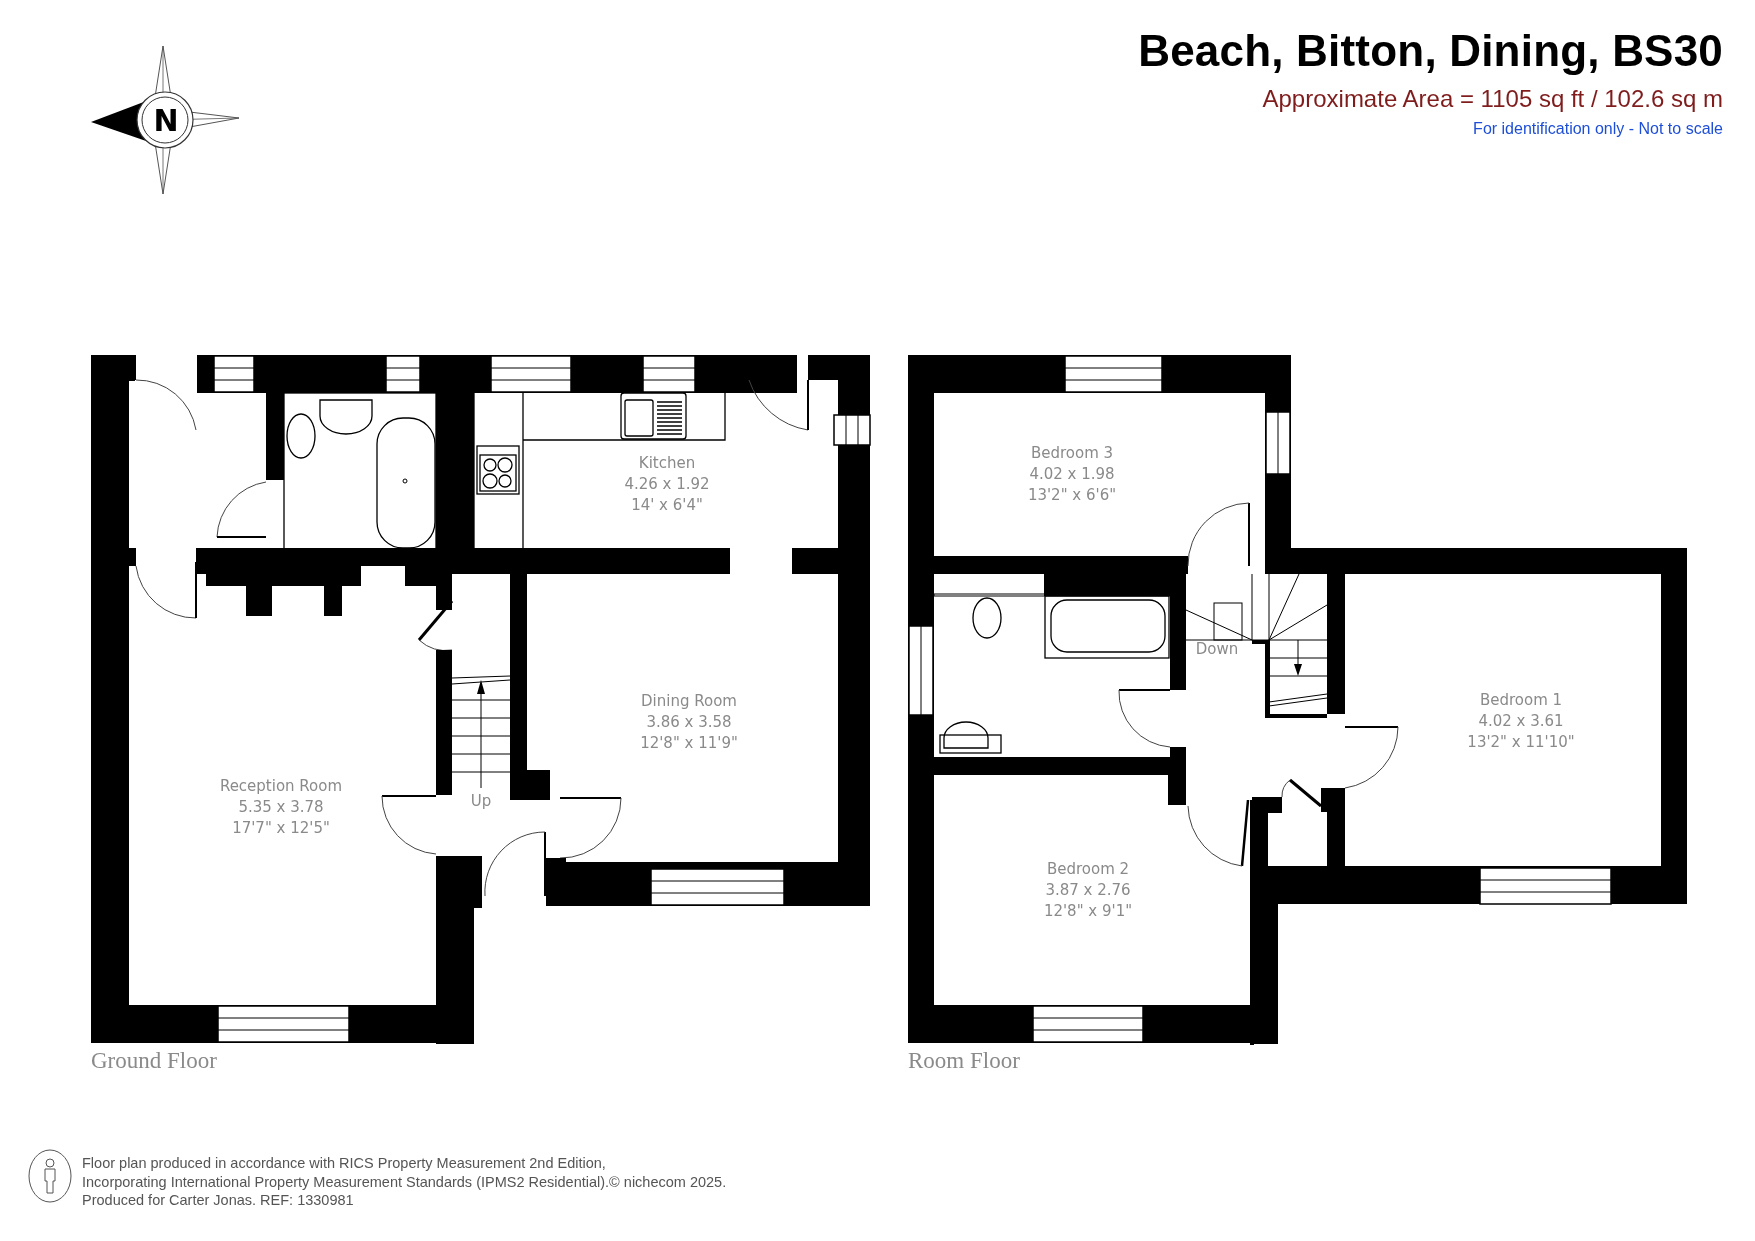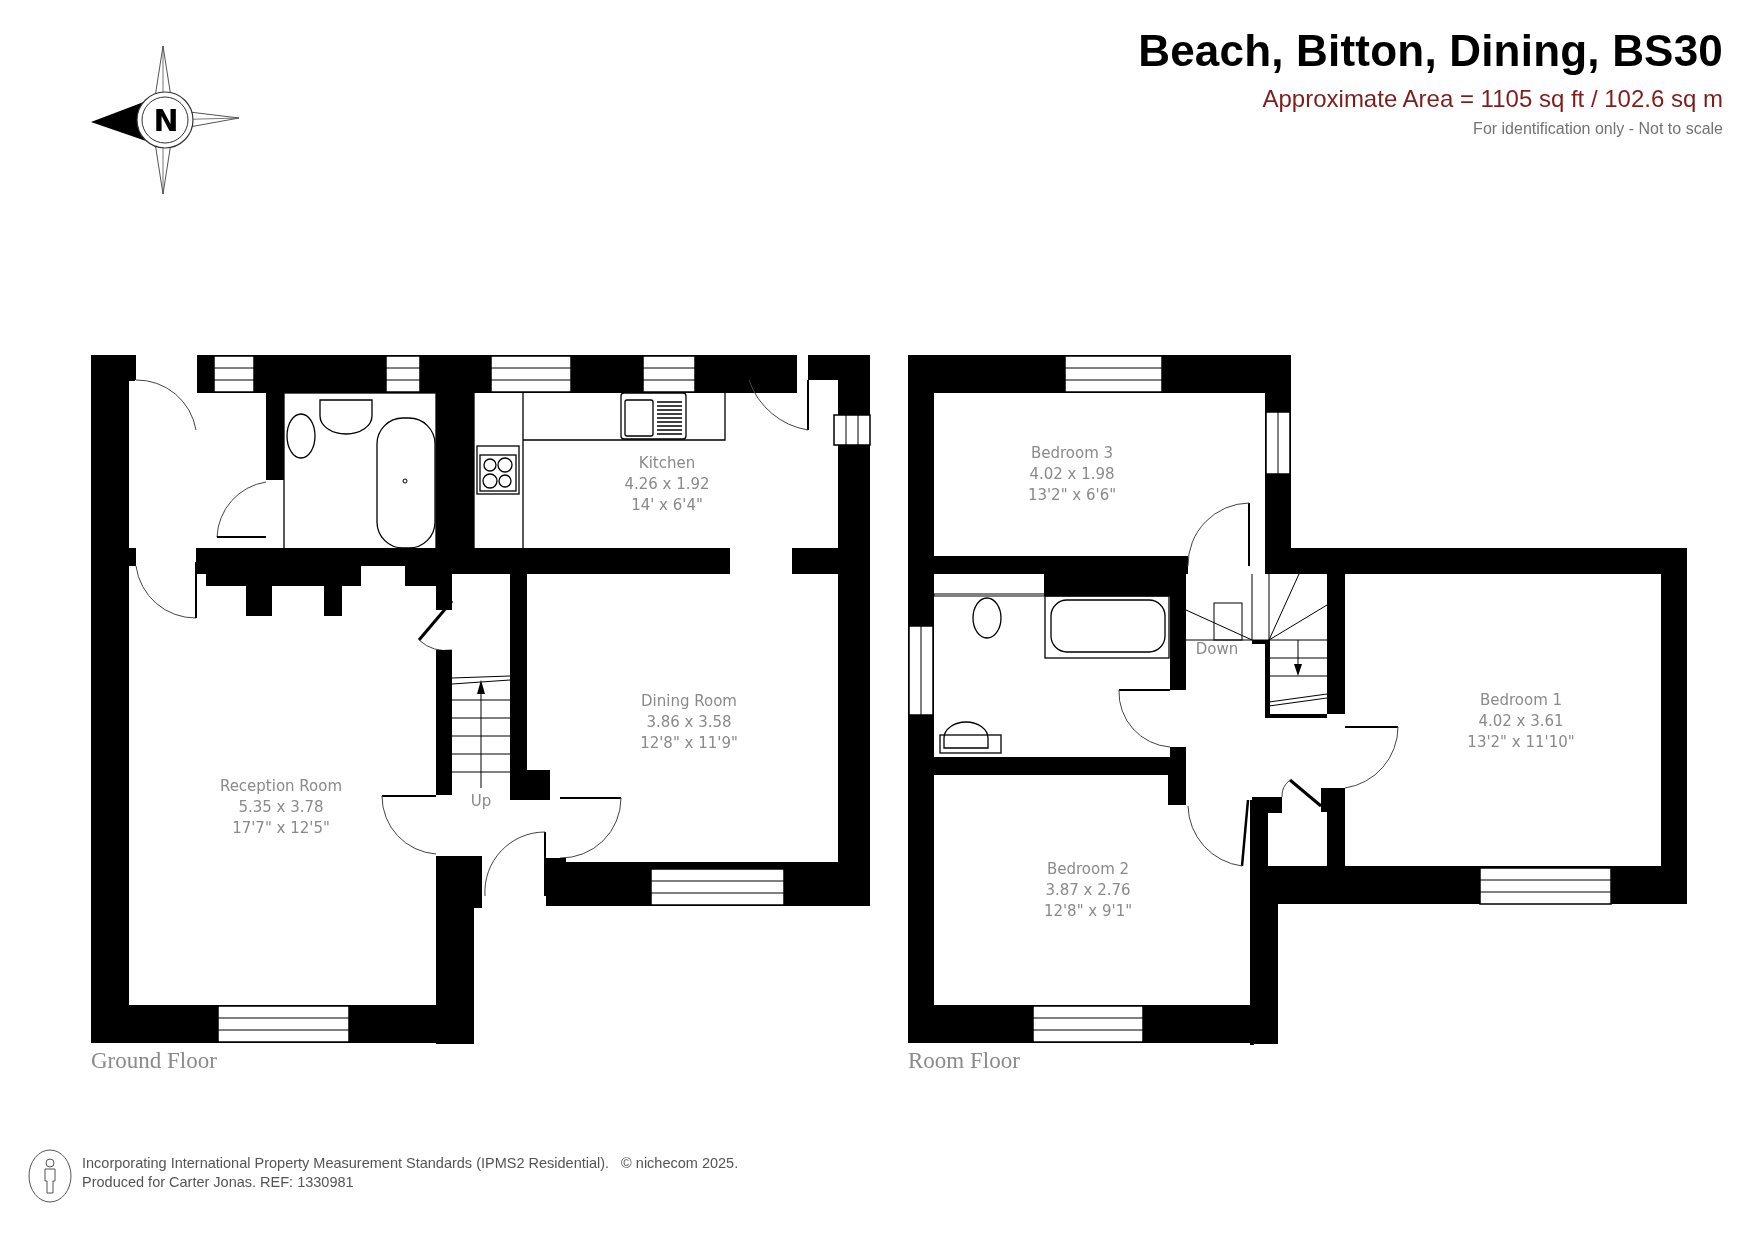--- a/index.html
+++ b/index.html
@@ -1,22 +1,22 @@
 <!DOCTYPE html>
 <html><head>
 <meta charset="utf-8">
 <style>
   html, body { margin:0; padding:0; background:#ffffff; }
   body { width:1755px; height:1241px; position:relative; overflow:hidden; font-family:"Liberation Sans", sans-serif; }
   .title { position:absolute; right:32px; top:26px; font-size:44px; font-weight:bold; color:#000; letter-spacing:0.2px; }
   .area { position:absolute; right:32px; top:85px; font-size:24px; color:#7f1d1d; }
-  .disclaimer { position:absolute; right:32px; top:120px; font-size:16px; color:#737373; }
+  .disclaimer { position:absolute; right:32px; top:120px; font-size:16px; color:#1d4ed8; }
   .floor-label { position:absolute; font-family:Liberation Serif, serif; font-size:23px; color:#8a8a8a; }
   .footer { position:absolute; left:82px; top:1154px; font-size:14.5px; line-height:18.5px; color:#555; font-family:"Liberation Sans", sans-serif; }
-  .footer .copy { margin-left:12px; }
+  .footer .copy { }
   svg { position:absolute; left:0; top:0; }
   .room-text { font-family:"DejaVu Sans", sans-serif; fill:#8a8a8a; font-size:15px; text-anchor:middle; }
   .stair-text { font-family:"DejaVu Sans", sans-serif; fill:#8a8a8a; font-size:15px; text-anchor:middle; }
   .wall { fill:#000; }
   .thin { fill:none; stroke:#000; stroke-width:1.3; }
   .arc { fill:none; stroke:#444; stroke-width:1; }
   .win { fill:#fff; stroke:#000; stroke-width:1.5; }
 </style>
 </head>
 <body>
@@ -276,15 +276,16 @@
     <ellipse cx="50" cy="1176" rx="21" ry="26" fill="none" stroke="#555" stroke-width="1"></ellipse>
     <circle cx="50" cy="1163" r="4" fill="none" stroke="#555" stroke-width="1"></circle>
     <path d="M45,1169 h10 v12 h-2 v12 h-6 v-12 h-2 z" fill="none" stroke="#555" stroke-width="1"></path>
   </g>
 </svg>
 
 <div class="floor-label" style="left:91px; top:1048px;">Ground Floor</div>
 <div class="floor-label" style="left:908px; top:1048px;">Room Floor</div>
 
 <div class="footer">
+  <div>Floor plan produced in accordance with RICS Property Measurement 2nd Edition,</div>
   <div><span>Incorporating International Property Measurement Standards (IPMS2 Residential).</span><span class="copy">© nichecom 2025.</span></div>
   <div>Produced for Carter Jonas.   REF: 1330981</div>
 </div>
 
 </body></html>

